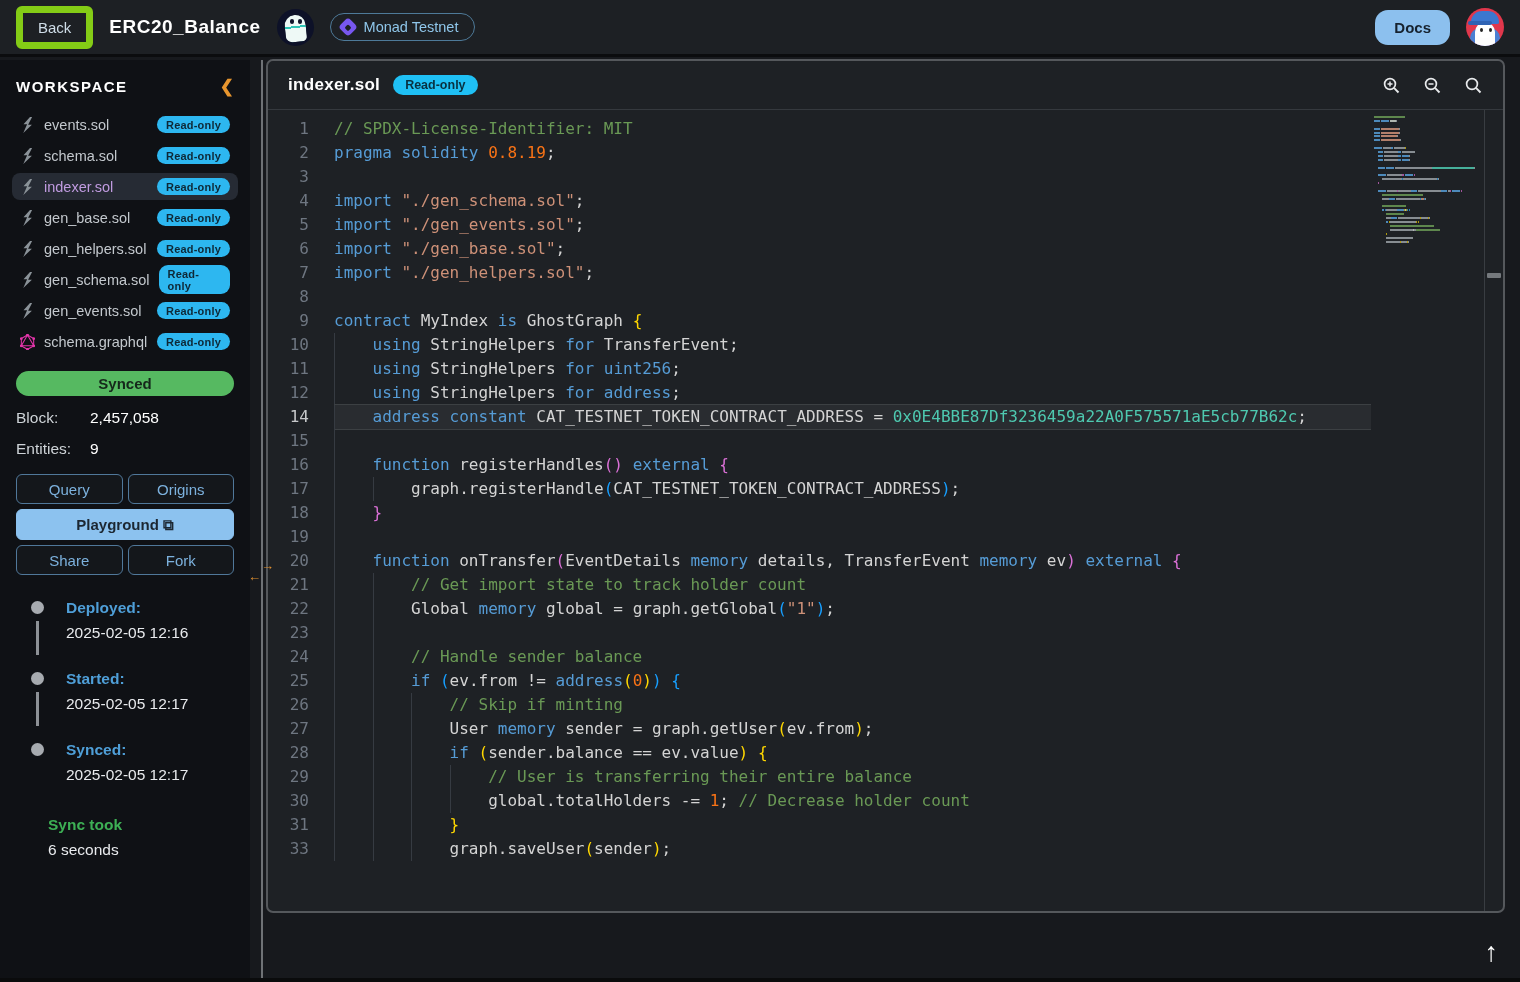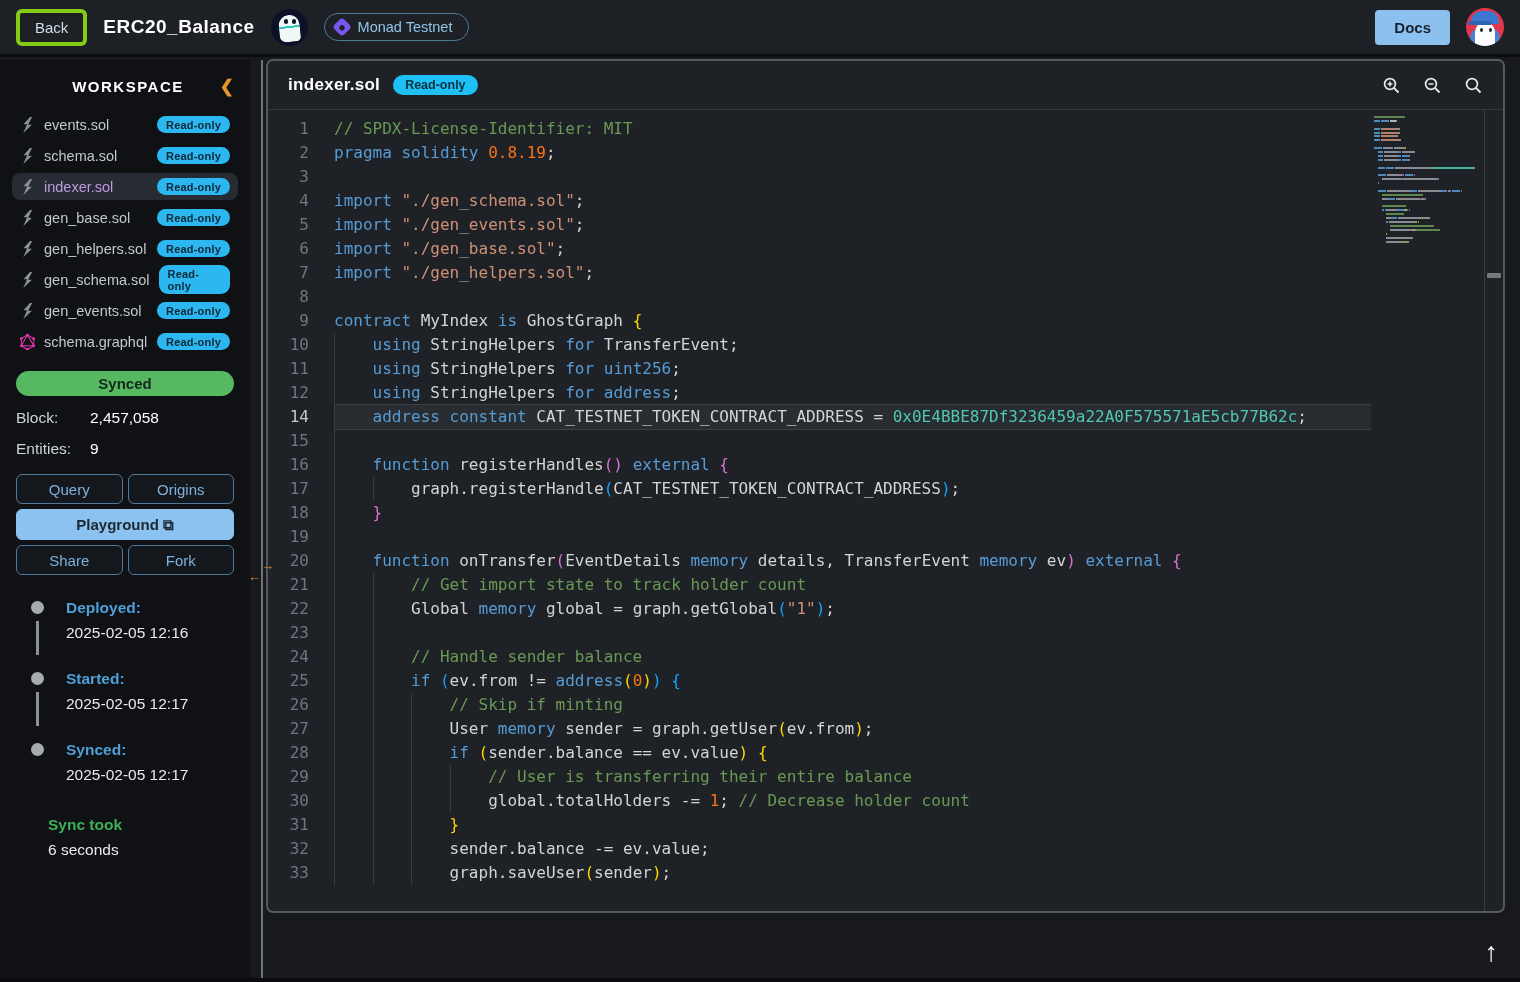--- a/index.html
+++ b/index.html
@@ -2,46 +2,46 @@
 <html><head>
 <meta charset="utf-8">
 <style>
   * { margin:0; padding:0; box-sizing:border-box; }
   html,body { width:1520px; height:982px; background:#17191d; overflow:hidden;
     font-family:"Liberation Sans", sans-serif; position:relative; color:#d4d4d4; }
 
   
   .topbar { position:absolute; top:0; left:0; right:0; height:57px; background:#1d2024;
     border-bottom:3px solid #0b0c0e; display:flex; align-items:center; padding:0 16px; gap:16px; z-index:5; }
-  .btn-back { background:transparent; border:4px solid #84cc16; border-radius:6px; color:#cfdde8;
+  .btn-back { background:transparent; border:7px solid #84cc16; border-radius:6px; color:#cfdde8;
     font-size:15px; padding:6px 15px; font-family:inherit; cursor:pointer; }
   .app-title { font-size:19px; font-weight:700; color:#ffffff; letter-spacing:.5px; }
   .ghost-logo { width:37px; height:37px; border-radius:50%; background:#0d1128; position:relative; overflow:hidden; flex:none; }
   .ghost-body { position:absolute; left:8px; top:6px; width:21px; height:27px; background:#eef9f6;
     border-radius:11px 11px 5px 7px; transform:rotate(-6deg);
     background-image:repeating-linear-gradient(180deg, transparent 0 11px, #2ec4b6 11px 13px, transparent 13px 16px); }
   .ghost-eye { position:absolute; top:10px; width:4px; height:5px; background:#10142a; border-radius:2px; }
   .network-pill { display:flex; align-items:center; gap:9px; border:1px solid #4e7a99; border-radius:16px;
     padding:5px 16px 5px 10px; color:#8fc6ea; font-size:14.5px; cursor:pointer; background:transparent; font-family:inherit;}
   .monad-diamond { width:14px; height:14px; background:#7857f0; border-radius:4px; transform:rotate(45deg); position:relative; }
   .monad-diamond::after { content:""; position:absolute; left:4.5px; top:4.5px; width:5px; height:5px; background:#1d2024; border-radius:1.5px; }
   .topbar-right { margin-left:auto; display:flex; align-items:center; gap:16px; }
-  .btn-docs { background:#8cc0ee; color:#16222e; border:none; border-radius:4px; padding:9px 19px;
+  .btn-docs { background:#8cc0ee; color:#16222e; border:none; border-radius:13px; padding:9px 19px;
     font-size:15px; font-weight:700; font-family:inherit; cursor:pointer; }
   .avatar { width:38px; height:38px; border-radius:50%; background:#e1374c; position:relative; overflow:hidden; cursor:pointer; flex:none;}
   .pg-body { position:absolute; left:9px; top:14px; width:20px; height:26px; background:#fdfdfd; border-radius:10px 10px 0 0; }
   .pg-wing { position:absolute; left:4px; top:20px; width:30px; height:20px; background:#4a7fd2; border-radius:10px 10px 0 0; }
   .pg-face { position:absolute; left:11px; top:16px; width:16px; height:14px; background:#ffffff; border-radius:8px; z-index:2;}
   .pg-cap { position:absolute; left:5px; top:3px; width:28px; height:13px; background:#3b77d0; border-radius:12px 12px 2px 2px; z-index:3;}
   .pg-brim { position:absolute; left:2px; top:13px; width:24px; height:4px; background:#2f63b4; border-radius:2px; z-index:3;}
   .pg-eye { position:absolute; top:20px; width:3px; height:4px; background:#232323; border-radius:50%; z-index:4;}
 
   
   .sidebar { position:absolute; top:60px; left:0; bottom:0; width:250px; background:#0f1115; padding-top:18px; }
-  .ws-header { display:flex; align-items:center; justify-content:flex-end; padding:0 16px;gap:36px; }
+  .ws-header { display:flex; align-items:center; justify-content:space-between; padding:0 16px; }
   .ws-title { color:#ffffff; font-weight:700; font-size:15px; letter-spacing:1.5px; }
   .ws-collapse { color:#e8962e; font-weight:700; font-size:17px; cursor:pointer; line-height:1; }
   .file-list { margin-top:16px; }
   .file-row { display:flex; align-items:center; gap:9px; height:27px; margin:4px 12px; padding:0 8px; border-radius:8px; cursor:pointer; }
   .file-row.selected { background:#262b34; }
   .file-name { font-size:14.5px; color:#c3c8cd; }
   .file-row.selected .file-name { color:#c09be0; }
   .badge-ro { margin-left:auto; background:#2db7f0; color:#0e2836; font-size:11px; font-weight:700;
     padding:2.5px 9px; border-radius:9px; letter-spacing:.2px; }
   .sol-icon, .gql-icon { width:15px; height:16px; flex:none; }
@@ -393,24 +393,20 @@
       </div>
       <div class="code-line">
         <span class="ln">30</span>
         <span class="lc"><span class="guide" style="left: 0ch;"></span><span class="guide" style="left: 4ch;"></span><span class="guide" style="left: 8ch;"></span><span class="guide" style="left: 12ch;"></span><span class="tk-t">                global.totalHolders -= </span><span class="tk-n">1</span><span class="tk-t">; </span><span class="tk-c">// Decrease holder count</span></span>
       </div>
       <div class="code-line">
         <span class="ln">31</span>
         <span class="lc"><span class="guide" style="left: 0ch;"></span><span class="guide" style="left: 4ch;"></span><span class="guide" style="left: 8ch;"></span><span class="tk-t">            </span><span class="tk-g">}</span></span>
       </div>
       <div class="code-line">
-        <span class="ln">32</span>
-        <span class="lc"><span class="guide" style="left: 0ch;"></span><span class="guide" style="left: 4ch;"></span><span class="guide" style="left: 8ch;"></span><span class="tk-t">            sender.balance -= ev.value;</span></span>
-      </div>
-      <div class="code-line">
         <span class="ln">33</span>
         <span class="lc"><span class="guide" style="left: 0ch;"></span><span class="guide" style="left: 4ch;"></span><span class="guide" style="left: 8ch;"></span><span class="tk-t">            graph.saveUser</span><span class="tk-g">(</span><span class="tk-t">sender</span><span class="tk-g">)</span><span class="tk-t">;</span></span>
       </div>
     </div>
   <div class="minimap" id="minimap">
       <div class="mm-row">
         <span class="mm-seg" style="width: 31px; background: rgb(106, 153, 85);"></span>
       </div>
       <div class="mm-row">
         <span class="mm-seg" style="width: 6px; background: rgb(86, 156, 214);"></span>

